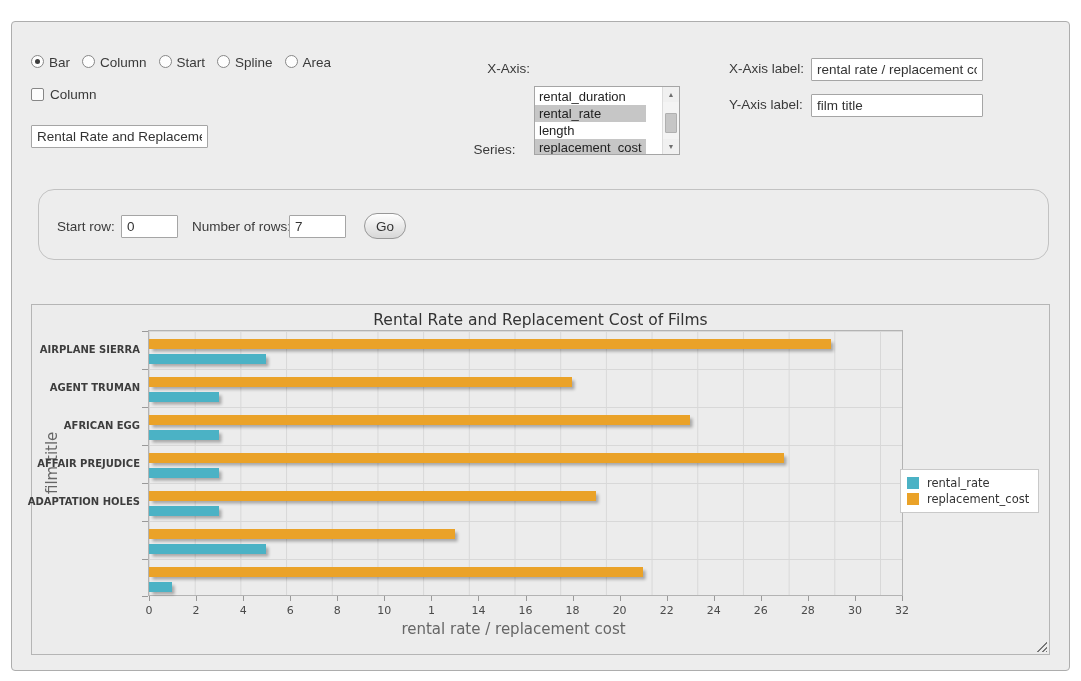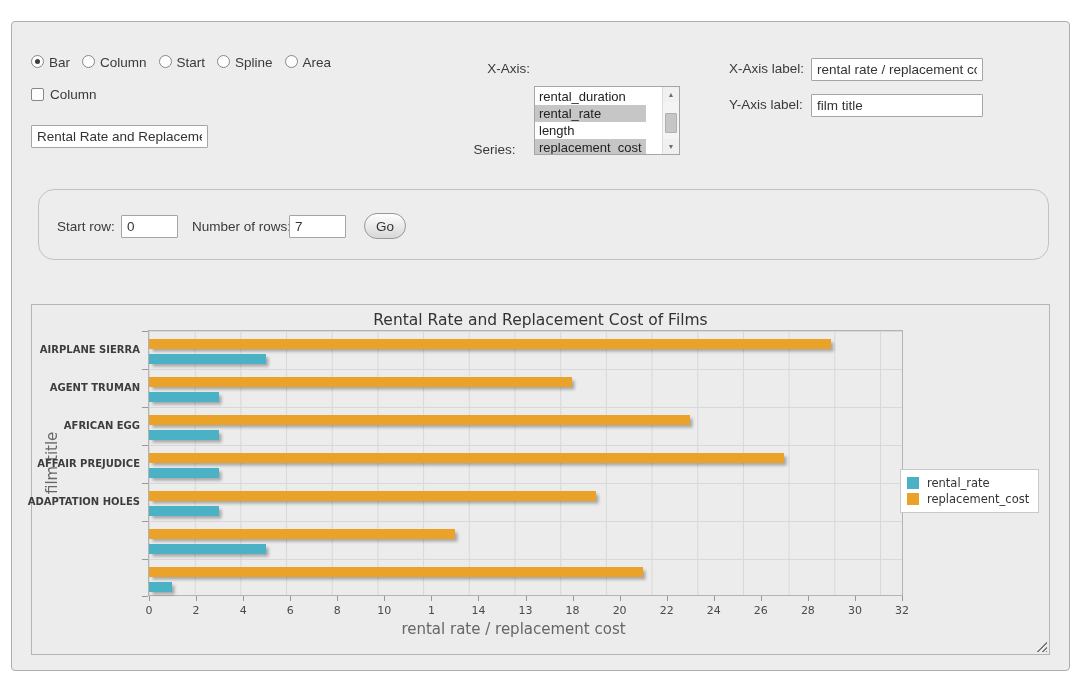--- a/index.html
+++ b/index.html
@@ -209,21 +209,21 @@
           <div class="xtick-lbl" style="left: 18.75%;">6</div>
           <div class="xtick" style="left: 25%;"></div>
           <div class="xtick-lbl" style="left: 25%;">8</div>
           <div class="xtick" style="left: 31.25%;"></div>
           <div class="xtick-lbl" style="left: 31.25%;">10</div>
           <div class="xtick" style="left: 37.5%;"></div>
           <div class="xtick-lbl" style="left: 37.5%;">1</div>
           <div class="xtick" style="left: 43.75%;"></div>
           <div class="xtick-lbl" style="left: 43.75%;">14</div>
           <div class="xtick" style="left: 50%;"></div>
-          <div class="xtick-lbl" style="left: 50%;">13</div>
+          <div class="xtick-lbl" style="left: 50%;">16</div>
           <div class="xtick" style="left: 56.25%;"></div>
           <div class="xtick-lbl" style="left: 56.25%;">18</div>
           <div class="xtick" style="left: 62.5%;"></div>
           <div class="xtick-lbl" style="left: 62.5%;">20</div>
           <div class="xtick" style="left: 68.75%;"></div>
           <div class="xtick-lbl" style="left: 68.75%;">22</div>
           <div class="xtick" style="left: 75%;"></div>
           <div class="xtick-lbl" style="left: 75%;">24</div>
           <div class="xtick" style="left: 81.25%;"></div>
           <div class="xtick-lbl" style="left: 81.25%;">26</div>

